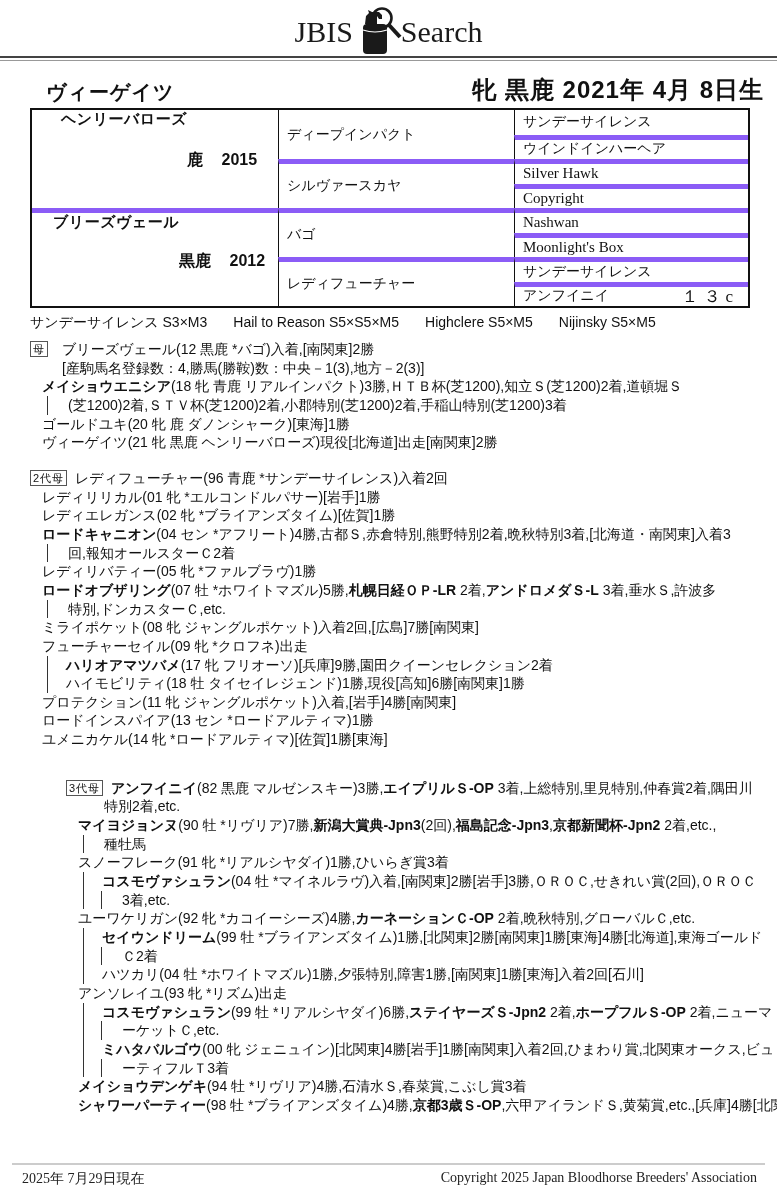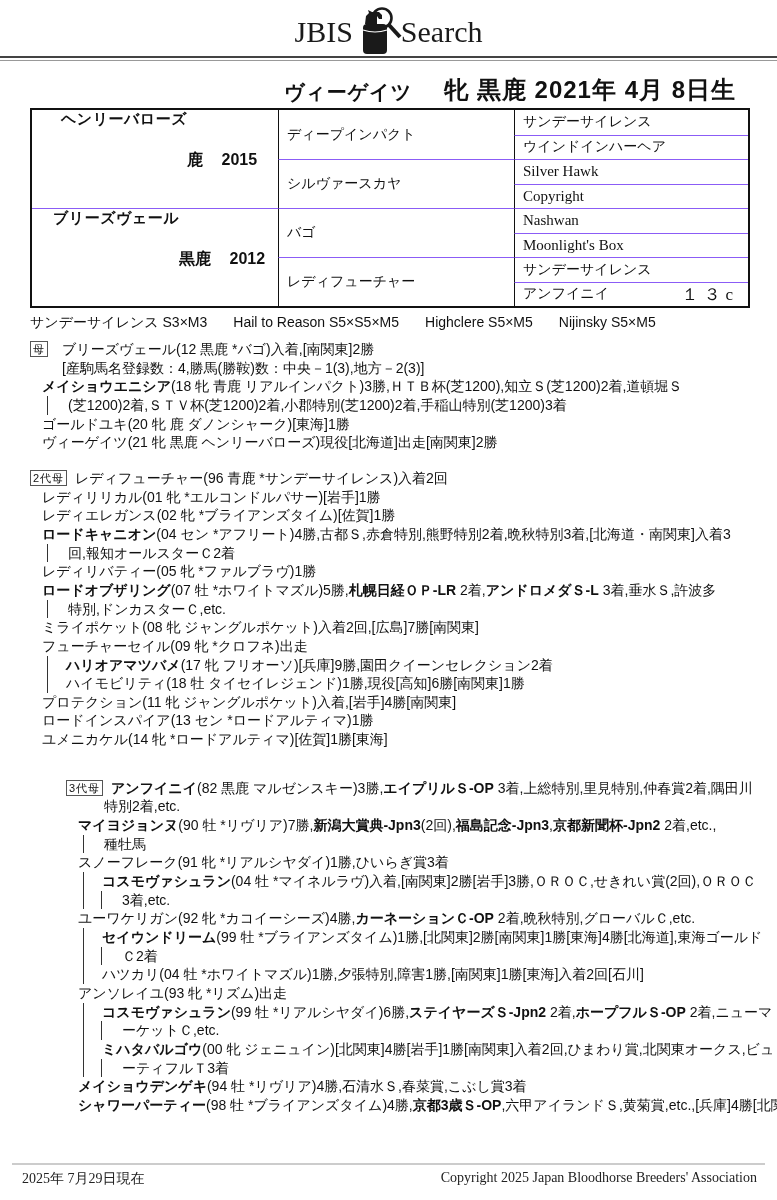--- a/index.html
+++ b/index.html
@@ -5,30 +5,30 @@
   html,body{margin:0;padding:0;}
   body{
     width:777px;height:1200px;position:relative;background:#fff;color:#111;
     font-family:"Liberation Sans","DejaVu Sans",sans-serif;overflow:hidden;
   }
   
   .logo-wrap{position:absolute;top:6px;left:0;width:777px;display:flex;justify-content:center;}
   .logo-text{font-family:"Liberation Serif","DejaVu Serif",serif;font-size:30px;color:#1a1a1a;line-height:52px;}
   .dbl-rule{position:absolute;left:0;top:56px;width:777px;border-top:2px solid #444;border-bottom:1px solid #999;height:2px;}
   
-  .title-row{position:absolute;top:74px;left:18px;width:718px;display:flex;justify-content:flex-end;align-items:flex-end;gap:32px;}
+  .title-row{position:absolute;top:74px;left:46px;width:718px;display:flex;justify-content:space-between;align-items:flex-end;}
   .horse-name{font-size:20px;font-weight:bold;letter-spacing:1px;}
   .horse-info{font-size:24px;font-weight:bold;letter-spacing:1px;}
   
   .ped{position:absolute;left:30px;top:108px;width:716px;display:grid;
        grid-template-columns:246px 236px 1fr;grid-auto-rows:24.5px;
        border:2px solid #111;background:#fff;}
   .cell{display:flex;align-items:center;padding-left:8px;font-size:14px;overflow:hidden;white-space:nowrap;}
   .cell.bl{border-left:1px solid #111;}
-  .cell.bt{border-top:1px solid #8b5cf6;}
+  .cell.bt{border-top:5px solid #8b5cf6;}
   .gen1{grid-column:1;align-items:flex-start;justify-content:center;}
   .g1-name{font-weight:bold;font-size:15px;letter-spacing:.5px;}
   .g1-detail{font-size:16px;align-self:center;margin-top:3px;word-spacing:14px;font-weight:bold;}
   .famnum{margin-left:auto;margin-right:10px;font-size:17px;letter-spacing:5px;font-family:"Liberation Serif","DejaVu Serif",serif;}
   .latin{font-family:Liberation Serif, serif;font-size:15px;}
   
   .inbreed{position:absolute;left:30px;top:314px;width:720px;display:flex;gap:26px;font-size:14px;white-space:nowrap;}
   
   .fam{position:absolute;left:30px;top:340px;width:724px;}
   .section{position:relative;}

